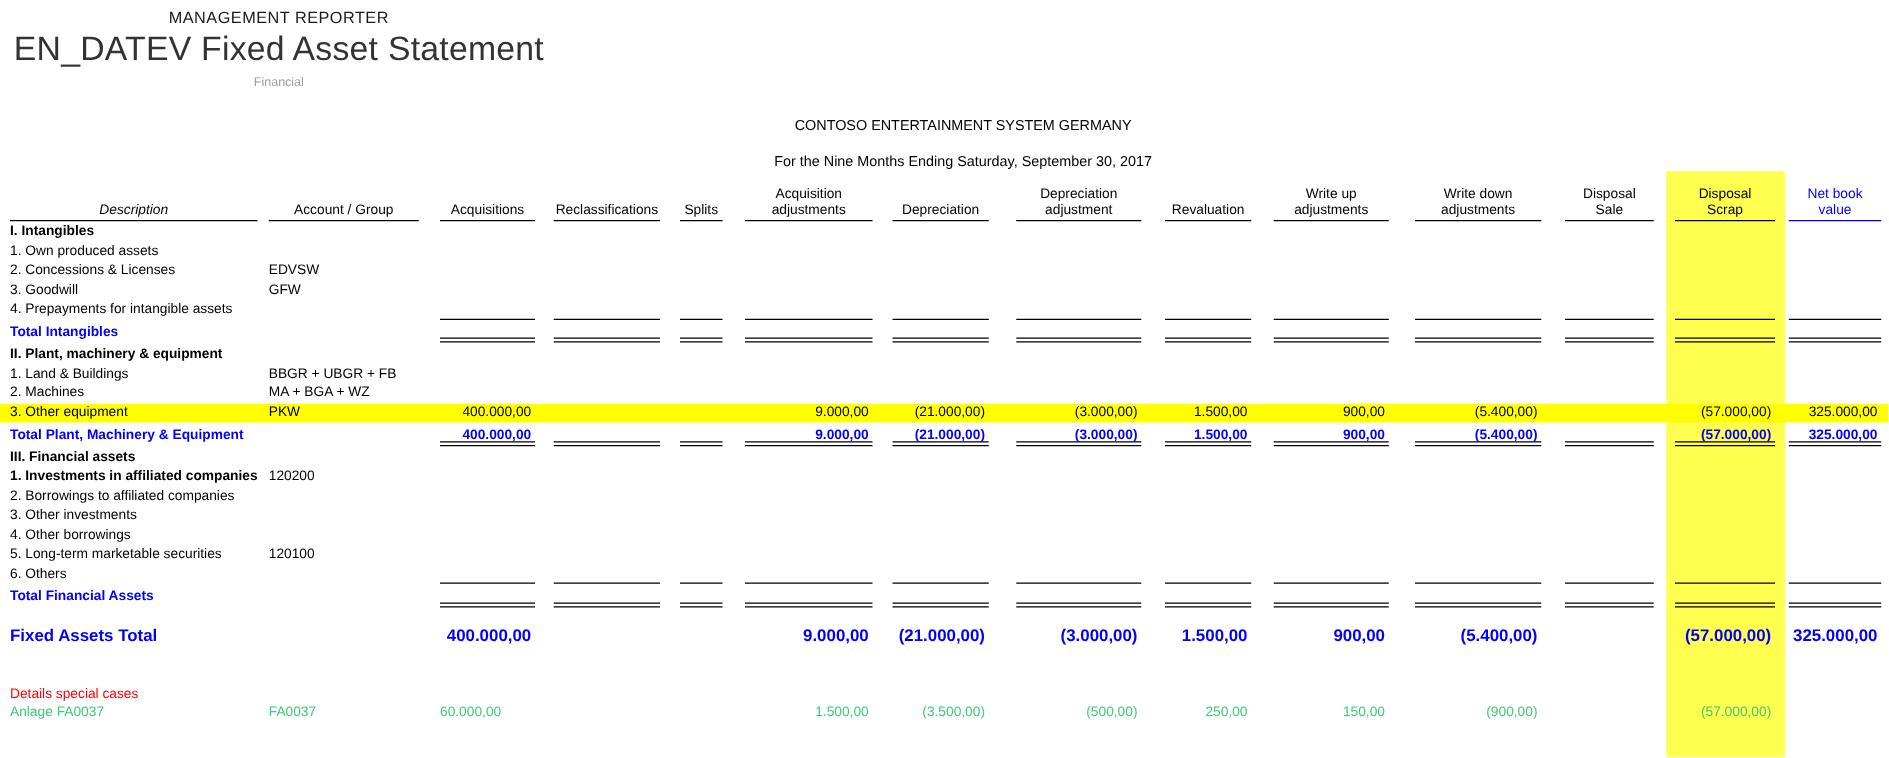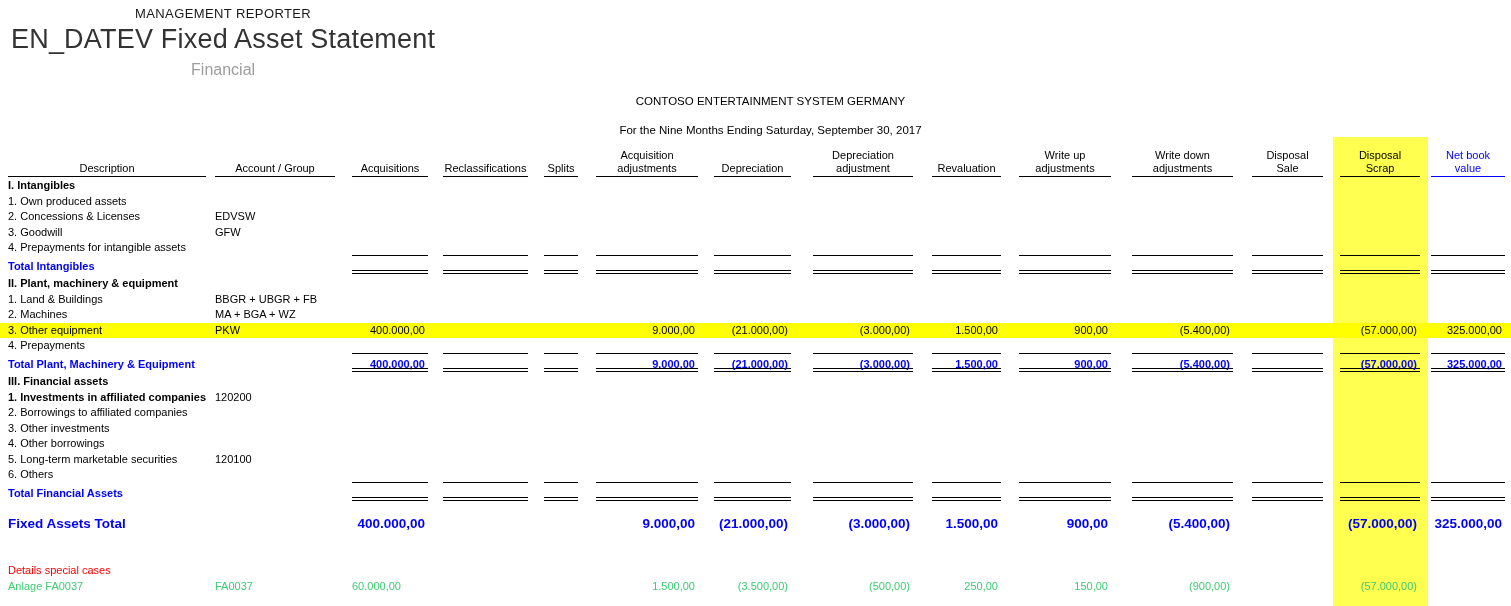--- a/index.html
+++ b/index.html
@@ -3,21 +3,21 @@
 <meta charset="utf-8">
 <style>
   html,body{margin:0;padding:0;background:#fff;}
   body{font-family:"Liberation Sans","DejaVu Sans",sans-serif;color:#000;}
   #stage{position:relative;width:1511px;height:606px;overflow:hidden;background:#fff;}
 
   
   .app-header{position:absolute;left:11px;top:6px;text-align:center;}
   .app-title{font-size:13px;letter-spacing:.4px;color:#1a1a1a;}
   .report-title{font-size:27px;font-weight:300;color:#333;margin-top:3px;letter-spacing:.2px;}
-  .report-subtitle{font-size:16px;color:#9d9d9d;margin-top:6px;}
+  .report-subtitle{font-size:10px;color:#9d9d9d;margin-top:6px;}
 
   
   .center-line{position:absolute;left:15px;width:1511px;text-align:center;font-size:11.5px;color:#000;}
   #company{top:95px;}
   #period{top:124px;}
 
   
   #col-band{position:absolute;top:137px;bottom:0;background:var(--hl-col);z-index:0;}
 
   
@@ -58,21 +58,21 @@
     <div class="report-title">EN_DATEV Fixed Asset Statement</div>
     <div class="report-subtitle">Financial</div>
   </div>
 
   <div id="company" class="center-line">CONTOSO ENTERTAINMENT SYSTEM GERMANY</div>
   <div id="period" class="center-line">For the Nine Months Ending Saturday, September 30, 2017</div>
 
   <div id="col-band" style="left: 1333px; width: 95px;"></div>
 
   <div id="thead">
-      <div class="hcell" style="left: 8px; width: 198px;">Description</div>
+      <div class="hcell" style="left: 8px; width: 198px; font-style: italic;">Description</div>
       <div class="hcell" style="left: 215px; width: 120px;">Account / Group</div>
       <div class="hcell" style="left: 352px; width: 76px;">Acquisitions</div>
       <div class="hcell" style="left: 443px; width: 85px;">Reclassifications</div>
       <div class="hcell" style="left: 544px; width: 34px;">Splits</div>
       <div class="hcell" style="left: 596px; width: 102px;">Acquisition
 adjustments</div>
       <div class="hcell" style="left: 714px; width: 77px;">Depreciation</div>
       <div class="hcell" style="left: 813px; width: 100px;">Depreciation
 adjustment</div>
       <div class="hcell" style="left: 932px; width: 69px;">Revaluation</div>
@@ -149,35 +149,20 @@
         <div class="cell cell-num" style="left: 352px; width: 76px; text-align: right;">400.000,00</div>
         <div class="cell cell-num" style="left: 596px; width: 102px; text-align: right;">9.000,00</div>
         <div class="cell cell-num" style="left: 714px; width: 77px; text-align: right;">(21.000,00)</div>
         <div class="cell cell-num" style="left: 813px; width: 100px; text-align: right;">(3.000,00)</div>
         <div class="cell cell-num" style="left: 932px; width: 69px; text-align: right;">1.500,00</div>
         <div class="cell cell-num" style="left: 1019px; width: 92px; text-align: right;">900,00</div>
         <div class="cell cell-num" style="left: 1132px; width: 101px; text-align: right;">(5.400,00)</div>
         <div class="cell cell-num" style="left: 1340px; width: 80px; text-align: right;">(57.000,00)</div>
         <div class="cell cell-num" style="left: 1431px; width: 74px; text-align: right;">325.000,00</div>
       </div>
-      <div class="trow type-item">
-        <div class="cell cell-text" style="left: 8px; width: 198px; text-align: left;">4. Prepayments</div>
-        <div class="cell cell-num rule-single" style="left: 352px; width: 76px; text-align: right;"></div>
-        <div class="cell cell-num rule-single" style="left: 443px; width: 85px; text-align: right;"></div>
-        <div class="cell cell-num rule-single" style="left: 544px; width: 34px; text-align: right;"></div>
-        <div class="cell cell-num rule-single" style="left: 596px; width: 102px; text-align: right;"></div>
-        <div class="cell cell-num rule-single" style="left: 714px; width: 77px; text-align: right;"></div>
-        <div class="cell cell-num rule-single" style="left: 813px; width: 100px; text-align: right;"></div>
-        <div class="cell cell-num rule-single" style="left: 932px; width: 69px; text-align: right;"></div>
-        <div class="cell cell-num rule-single" style="left: 1019px; width: 92px; text-align: right;"></div>
-        <div class="cell cell-num rule-single" style="left: 1132px; width: 101px; text-align: right;"></div>
-        <div class="cell cell-num rule-single" style="left: 1252px; width: 71px; text-align: right;"></div>
-        <div class="cell cell-num rule-single" style="left: 1340px; width: 80px; text-align: right;"></div>
-        <div class="cell cell-num rule-single" style="left: 1431px; width: 74px; text-align: right;"></div>
-      </div>
       <div class="trow type-total">
         <div class="cell cell-text" style="left: 8px; width: 198px; text-align: left;">Total Plant, Machinery &amp; Equipment</div>
         <div class="cell cell-num rule-double" style="left: 352px; width: 76px; text-align: right;">400.000,00</div>
         <div class="cell cell-num rule-double" style="left: 443px; width: 85px; text-align: right;"></div>
         <div class="cell cell-num rule-double" style="left: 544px; width: 34px; text-align: right;"></div>
         <div class="cell cell-num rule-double" style="left: 596px; width: 102px; text-align: right;">9.000,00</div>
         <div class="cell cell-num rule-double" style="left: 714px; width: 77px; text-align: right;">(21.000,00)</div>
         <div class="cell cell-num rule-double" style="left: 813px; width: 100px; text-align: right;">(3.000,00)</div>
         <div class="cell cell-num rule-double" style="left: 932px; width: 69px; text-align: right;">1.500,00</div>
         <div class="cell cell-num rule-double" style="left: 1019px; width: 92px; text-align: right;">900,00</div>

